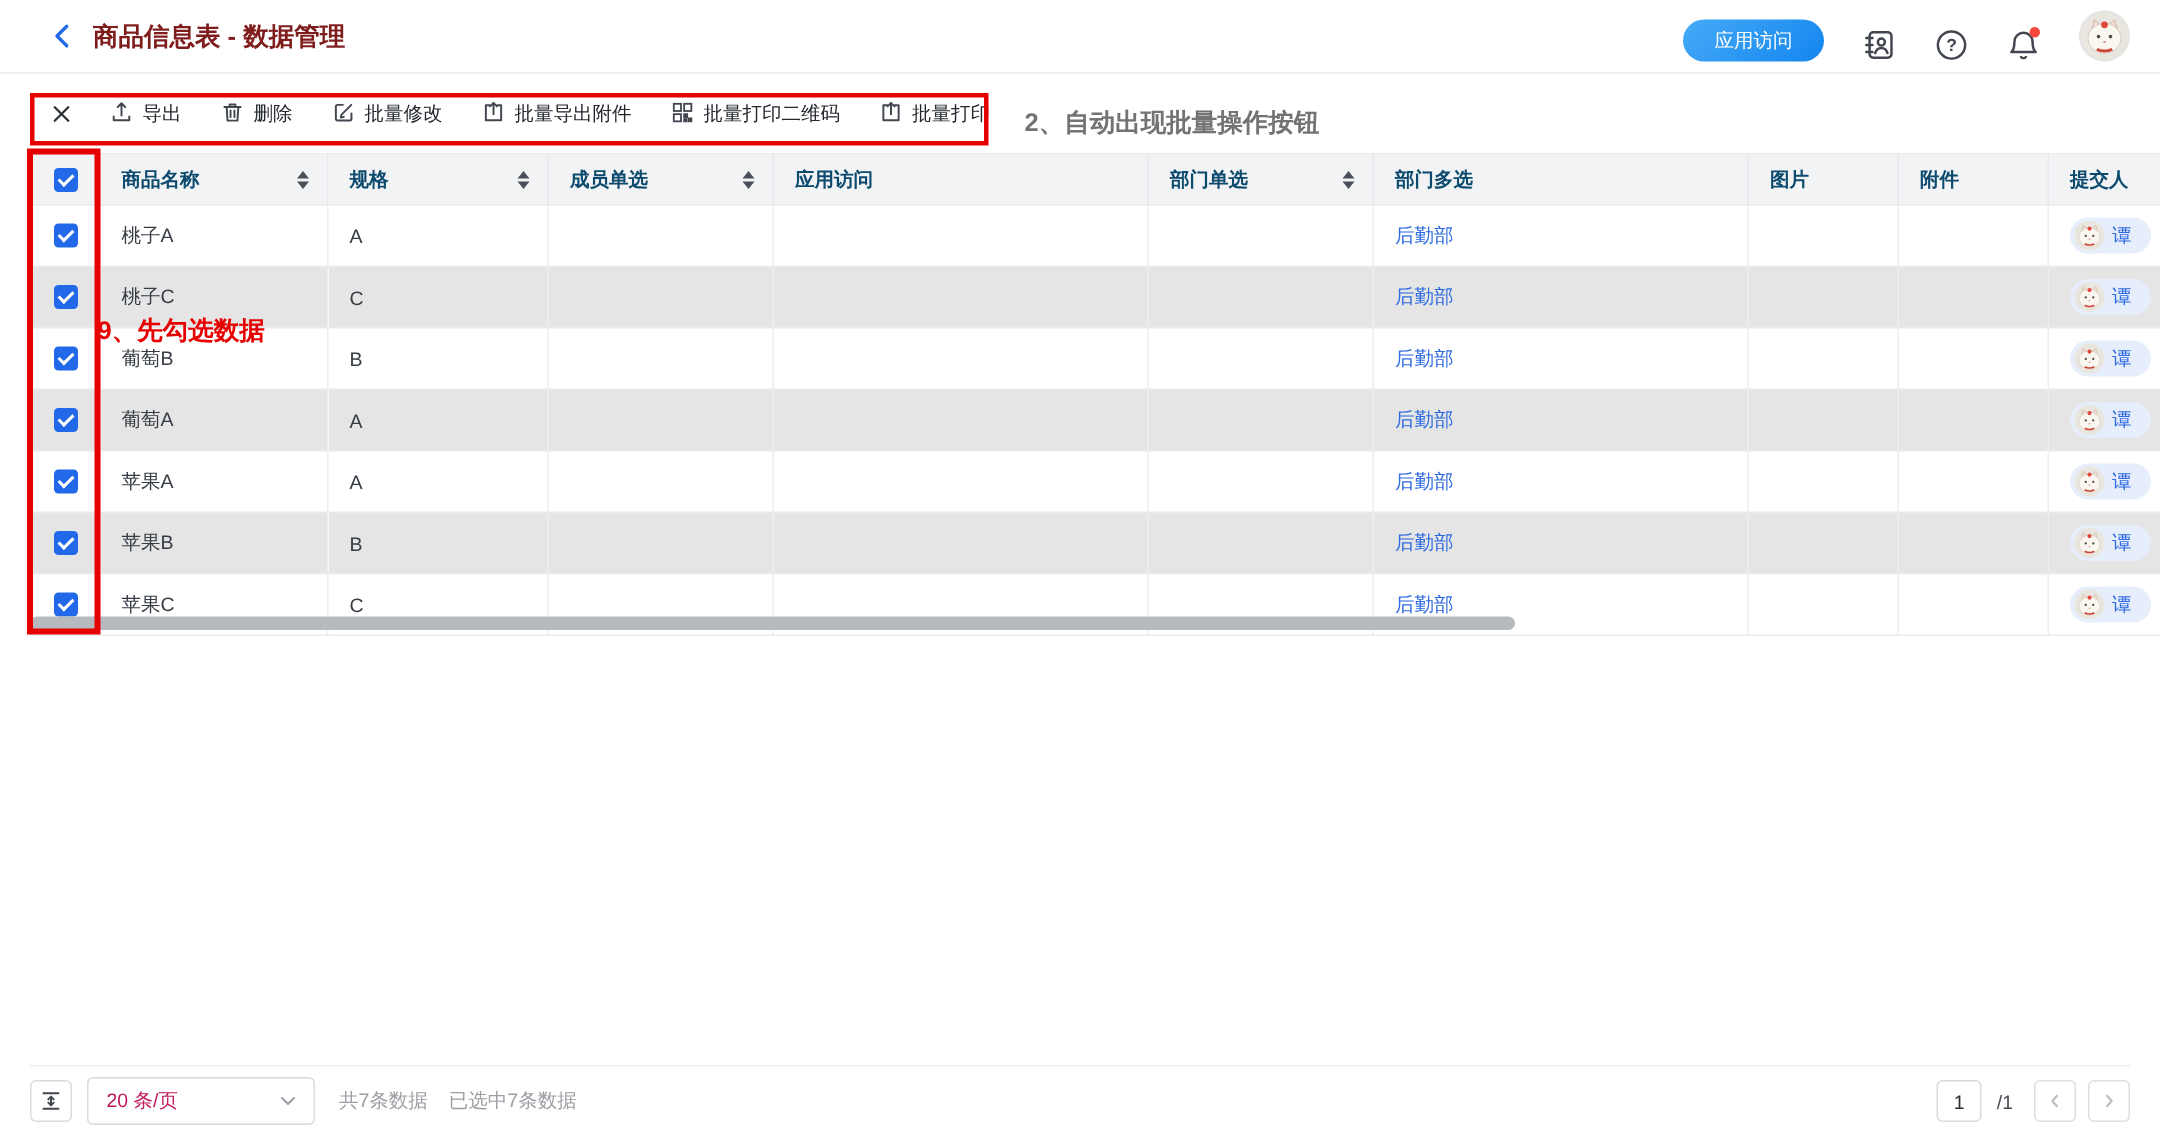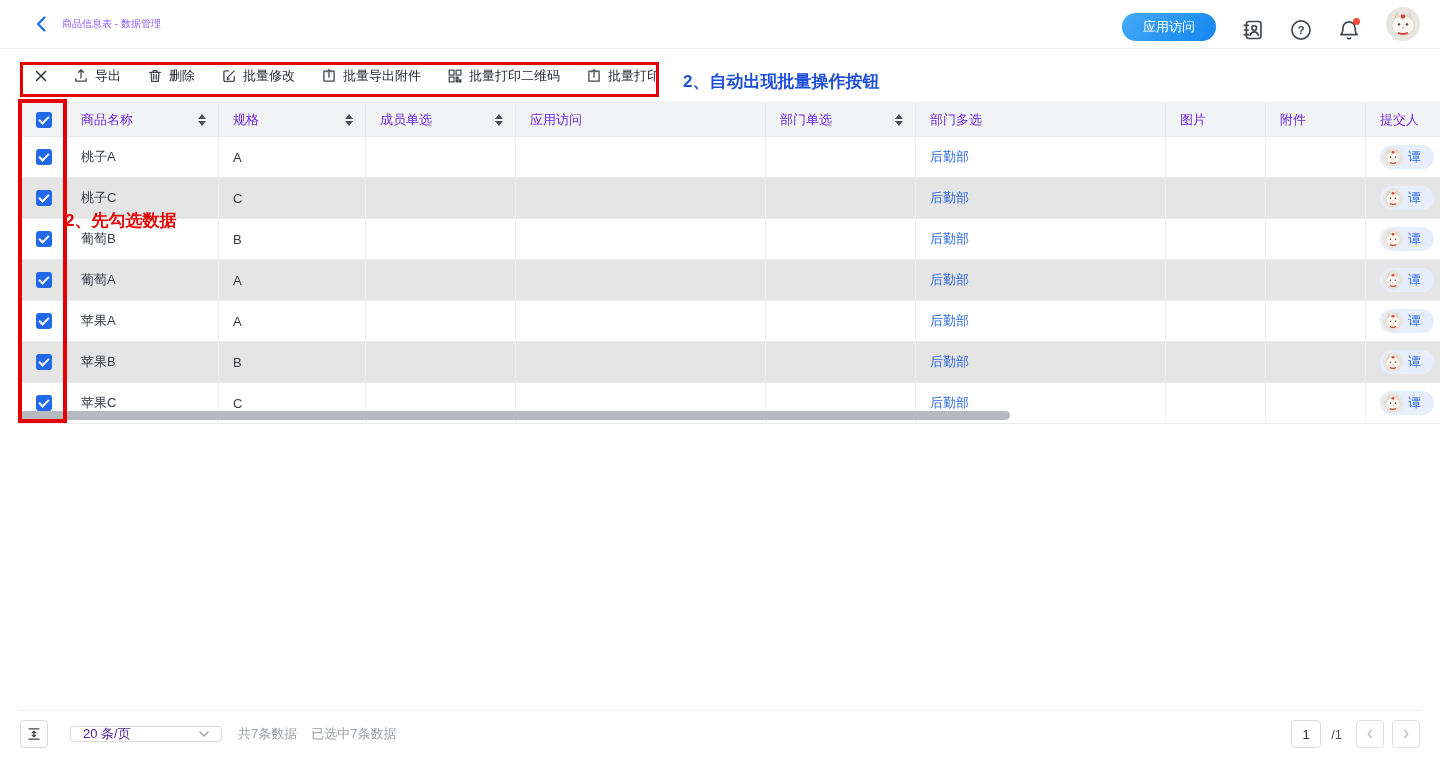--- a/index.html
+++ b/index.html
@@ -10,44 +10,44 @@
     font-size:13px;
   }
   svg { display:block; }
 
   
   .topbar {
     height:49px; display:flex; align-items:center;
     padding:0 20px 0 32px; border-bottom:1px solid #ebecee;
   }
   .back-btn { width:20px; height:20px; cursor:pointer; margin-right:10px; display:flex; align-items:center; }
-  .page-title { font-size:10px; font-weight:400; color:#8b5cf6; }
+  .page-title { font-size:17px; font-weight:700; color:#7f1d1d; }
   .topbar-right { margin-left:auto; display:flex; align-items:flex-end; gap:26px; }
   .app-access-btn {
     height:28px; padding:0 21px; border:none; border-radius:14px;
     background:linear-gradient(135deg,#45aaf6 0%,#1486f0 100%);
     color:#fff; font-size:13px; cursor:pointer; display:flex; align-items:center;
     font-family:inherit;
   }
   .top-icon { width:22px; height:22px; cursor:pointer; position:relative; display:flex; align-items:center; justify-content:center; }
   .bell-dot { position:absolute; top:-1px; right:0; width:7px; height:7px; border-radius:50%; }
   .avatar-top { width:34px; height:34px; border-radius:50%; overflow:hidden; cursor:pointer; border:1px solid #e3e3e3; background:#e9e5df; }
   .avatar-top svg { width:100%; height:100%; }
 
   
   .toolbar { height:53px; display:flex; align-items:center; padding-left:33px; }
   .tb-close { width:16px; height:16px; cursor:pointer; margin-right:24px; }
-  .tb-btn { display:flex; align-items:center; gap:6px; cursor:pointer; color:#23272e; font-size:13px; margin-right:26px; white-space:nowrap; }
+  .tb-btn { display:flex; gap:6px; cursor:pointer; color:#23272e; font-size:13px; margin-right:26px; white-space:nowrap; }
   .tb-btn svg { width:16px; height:16px; }
 
   
   .table-clip { width:1420px; margin-left:20px; overflow:hidden; position:relative; }
   table { table-layout:fixed; width:1505px; border-collapse:collapse; }
   th {
-    background:#f2f3f5; height:34px; font-size:13px; font-weight:400; color:#6d28d9;
+    background:#f2f3f5; height:34px; font-size:13px; font-weight:700; color:#0c4a6e;
     text-align:left; padding:0 12px 0 14px;
     border:1px solid #e7e9ec; border-left:none;
   }
   th:first-child { border-left:1px solid #e7e9ec; text-align:center; padding:0; }
   td {
     height:41px; font-size:13px; color:#363c45;
     padding:0 12px 0 14px;
     border-right:1px solid #eceef0; border-bottom:1px solid #e9ebee;
     white-space:nowrap; overflow:hidden;
   }
@@ -95,23 +95,23 @@
   .footer {
     position:absolute; left:20px; right:20px; top:710px; height:47px;
     border-top:1px solid #eceef0; background:#fff;
     display:flex; align-items:center;
   }
   .rowheight-btn {
     width:28px; height:28px; border:1px solid #d8dadd; border-radius:4px;
     display:flex; align-items:center; justify-content:center; cursor:pointer; background:#fff;
   }
   .pagesize-select {
-    width:152px; height:16px; border:1px solid #d8dadd; border-radius:4px;
+    width:152px; height:32px; border:1px solid #d8dadd; border-radius:4px;
     display:flex; align-items:center; justify-content:space-between;
-    padding:0 12px; margin-left:22px; cursor:pointer; color:#4c1d95; font-size:13px;
+    padding:0 12px; margin-left:10px; cursor:pointer; color:#be185d; font-size:13px;
   }
   .footer-stats { color:#9b9ea3; font-size:13px; margin-left:16px; display:flex; gap:14px; }
   .footer-right { margin-left:auto; display:flex; align-items:center; gap:8px; }
   .page-box {
     min-width:30px; height:28px; border:1px solid #d8dadd; border-radius:4px;
     display:flex; align-items:center; justify-content:center;
     font-size:13px; color:#2b2f36; padding:0 6px; cursor:text;
   }
   .page-total { color:#4a4f57; font-size:13px; margin:0 6px 0 2px; }
   .pager-btn {
@@ -497,22 +497,22 @@
     </tr>
   </tbody>
   </table>
 
 </div>
 
 <div class="h-scrollbar"></div>
 
 <div class="anno-rect toolbar-rect" style="border-color: rgb(230, 0, 0);"></div>
 <div class="anno-rect checkcol-rect" style="border-color: rgb(230, 0, 0);"></div>
-<div class="anno-text step2" style="color: #1d4ed8;">2、自动出现批量操作按钮</div>
-<div class="anno-text step1" style="color: rgb(230, 0, 0);">2、先勾选数据</div>
+<div class="anno-text step2" style="color: #737373;">2、自动出现批量操作按钮</div>
+<div class="anno-text step1" style="color: rgb(230, 0, 0);">9、先勾选数据</div>
 
 <footer class="footer">
   <span class="rowheight-btn">
     <svg viewBox="0 0 16 16" width="16" height="16" fill="none" stroke="#41464f" stroke-width="1.3" stroke-linecap="round" stroke-linejoin="round">
       <path d="M3 2.8h10M3 13.2h10M8 5.2v5.6M6.2 6.9 8 5.1l1.8 1.8M6.2 9.1 8 10.9l1.8-1.8"></path>
     </svg>
   </span>
   <div class="pagesize-select">
     <span>20 条/页</span>
     <svg viewBox="0 0 10 6" width="10" height="6" fill="none" stroke="#9aa0a6" stroke-width="1.4" stroke-linecap="round">

